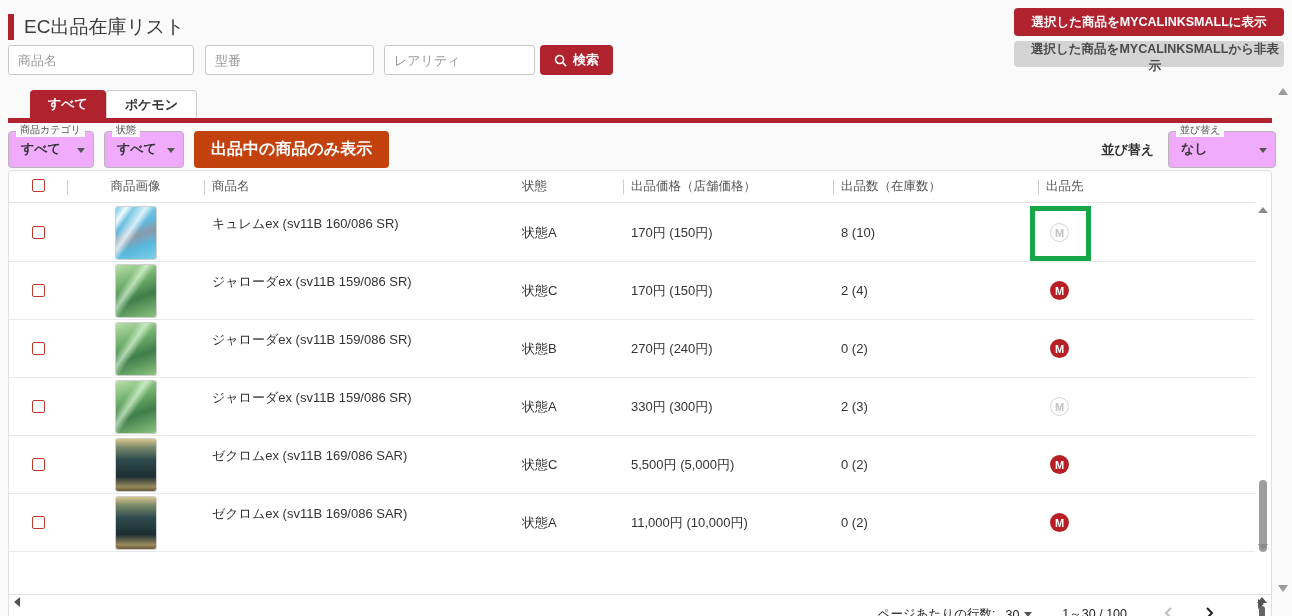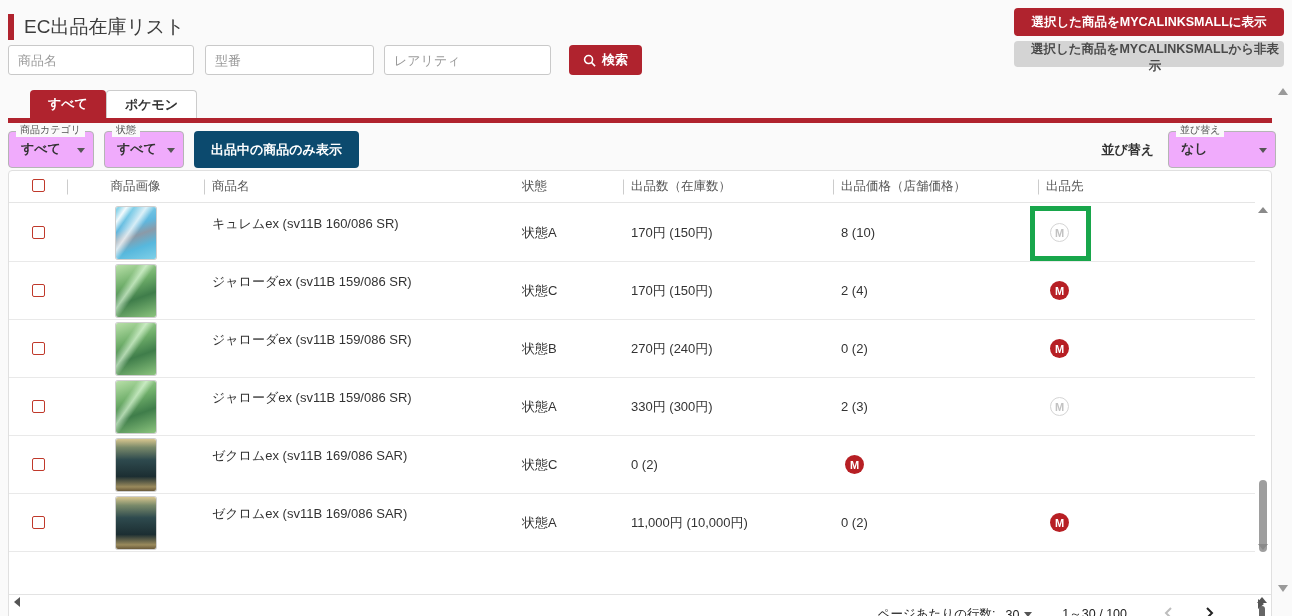--- a/index.html
+++ b/index.html
@@ -17,21 +17,21 @@
 
   .search-row { position:absolute; left:8px; top:45px; display:flex; align-items:center; }
   .search-row input {
     height:30px; border:1px solid #c9c9c9; border-radius:3px; background:#fff;
     font-size:13px; padding:0 9px; color:#333; outline:none;
     font-family:"Liberation Sans","DejaVu Sans",sans-serif;
   }
   .search-row input::placeholder { color:#9a9a9a; }
   .inp-name { width:186px; margin-right:11px; }
   .inp-model { width:169px; margin-right:10px; }
-  .inp-rarity { width:167px; margin-right:18px; }
+  .inp-rarity { width:151px; margin-right:5px; }
   .btn-search {
     height:30px; padding:0 14px; background:#b0232e; color:#fff; border:none;
     border-radius:4px; font-size:13px; font-weight:bold; display:flex; align-items:center; gap:6px; cursor:pointer;
     font-family:"Liberation Sans","DejaVu Sans",sans-serif;
   }
 
   .action-buttons { position:absolute; right:8px; top:8px; display:flex; flex-direction:column; gap:5px; width:270px; }
   .btn-show {
     height:28px; background:#b0232e; color:#fff; border:none; border-radius:4px;
     font-size:12.5px; font-weight:bold; cursor:pointer; font-family:inherit;text-align:center;
@@ -51,22 +51,22 @@
 
   
   .filter-row { position:absolute; left:8px; top:131px; width:1276px; height:37px; }
   .mui-select { position:absolute; height:37px; border:1px solid #b5b5b5; border-radius:4px; background:#f0abfc; cursor:pointer;font-family:Liberation Mono, monospace; }
   .mui-select .flabel { position:absolute; top:-7px; left:7px; font-size:10px; color:#555; background:#fafafa; padding:0 4px; line-height:12px; }
   .mui-select .val { font-size:13px; font-weight:600; color:#333; line-height:35px; padding-left:12px; display:inline-block; }
   .mui-select .caret { position:absolute; right:8px; top:16px; width:0; height:0;
     border-left:4px solid transparent; border-right:4px solid transparent; border-top:5px solid #555; }
   .sel-category { left:0; width:86px; }
   .sel-status { left:96px; width:80px; }
-  .btn-listing-only { position:absolute; left:186px; top:0; height:37px; padding:8px 17px; background:#0c4a6e; color:#fff;
-    border:none; border-radius:4px; font-size:13px; font-weight:bold; cursor:pointer; font-family:inherit; }
+  .btn-listing-only { position:absolute; left:186px; top:0; height:37px; padding:8px 17px; background:#c2410c; color:#fff;
+    border:none; border-radius:4px; font-size:16px; font-weight:bold; cursor:pointer; font-family:inherit; }
   .sort-wrap { position:absolute; right:8px; top:0; height:37px; display:flex; align-items:center; gap:14px; }
   .sort-label { font-size:13px; font-weight:bold; color:#333; }
   .sel-sort { position:relative; width:108px; height:37px; }
 
   
   .table-card { position:absolute; left:8px; top:170px; width:1264px; height:481px; background:#fff;
     border:1px solid #e0e0e0; border-radius:4px; overflow:hidden; }
 
   .grid-cols { display:grid; grid-template-columns:58px 137px 310px 109px 210px 205px 1fr; }
 
@@ -183,22 +183,22 @@
     </div>
   </div>
 </div>
 
 <div class="table-card">
   <div class="thead grid-cols">
     <div class="hc centered"><span class="checkbox"></span></div>
     <div class="hc centered hdiv">商品画像</div>
     <div class="hc hdiv">商品名</div>
     <div class="hc">状態</div>
+    <div class="hc hdiv">出品価格（店舗価格）</div>
     <div class="hc hdiv">出品数（在庫数）</div>
-    <div class="hc hdiv">出品価格（店舗価格）</div>
     <div class="hc hdiv">出品先</div>
   </div>
 
   <div class="tbody" id="tbody">
   <div class="trow grid-cols">
     <div class="cell-check">
           <span class="checkbox"></span>
         </div>
     <div class="cell-img">
           <span class="card-thumb art-kyurem"></span>
@@ -262,20 +262,21 @@
 
   <div class="trow grid-cols">
     <div class="cell-check">
           <span class="checkbox"></span>
         </div>
     <div class="cell-img">
           <span class="card-thumb art-zekrom"></span>
         </div>
     <div class="cell-name">ゼクロムex (sv11B 169/086 SAR)</div>
     <div class="cell-mid">状態C</div>
+    <div class="cell-mid">5,500円 (5,000円)</div>
     <div class="cell-mid">0 (2)</div>
     <div class="cell-dest">
           <span class="m-badge on">M</span>
         </div>
   </div>
 
   <div class="trow grid-cols">
     <div class="cell-check">
           <span class="checkbox"></span>
         </div>

